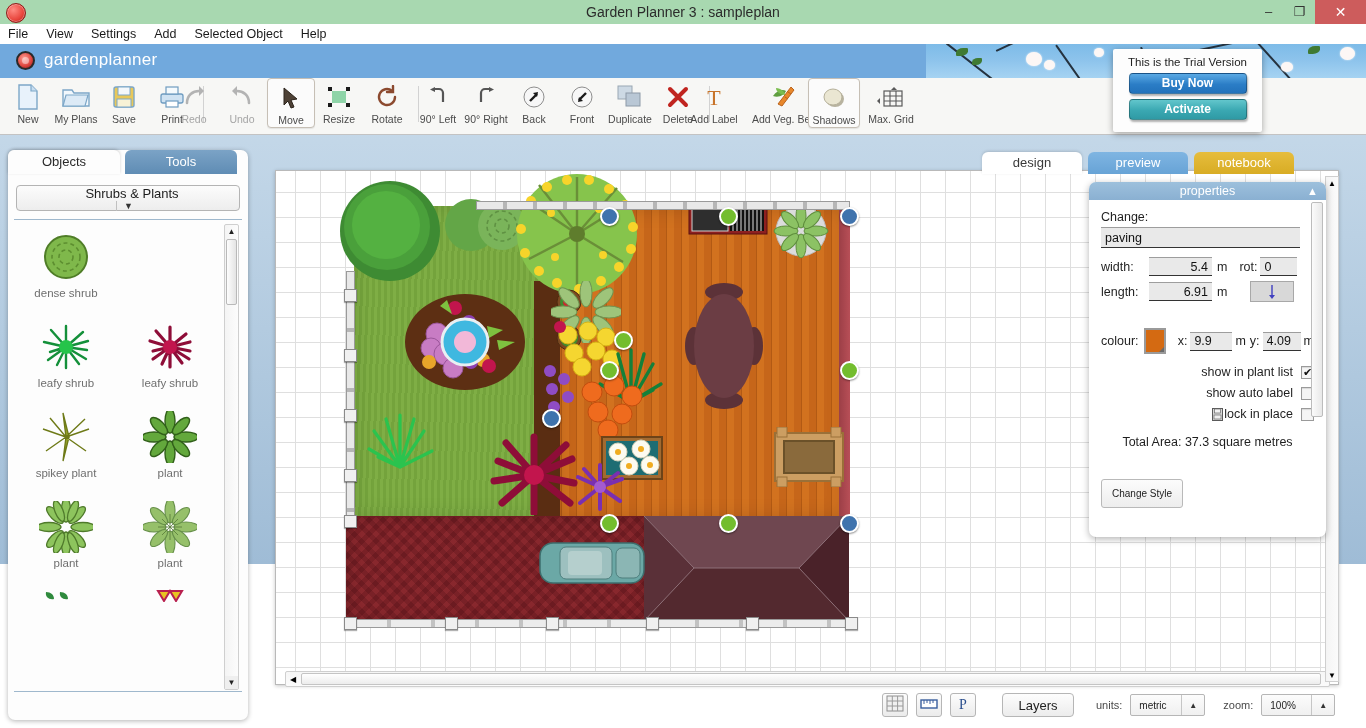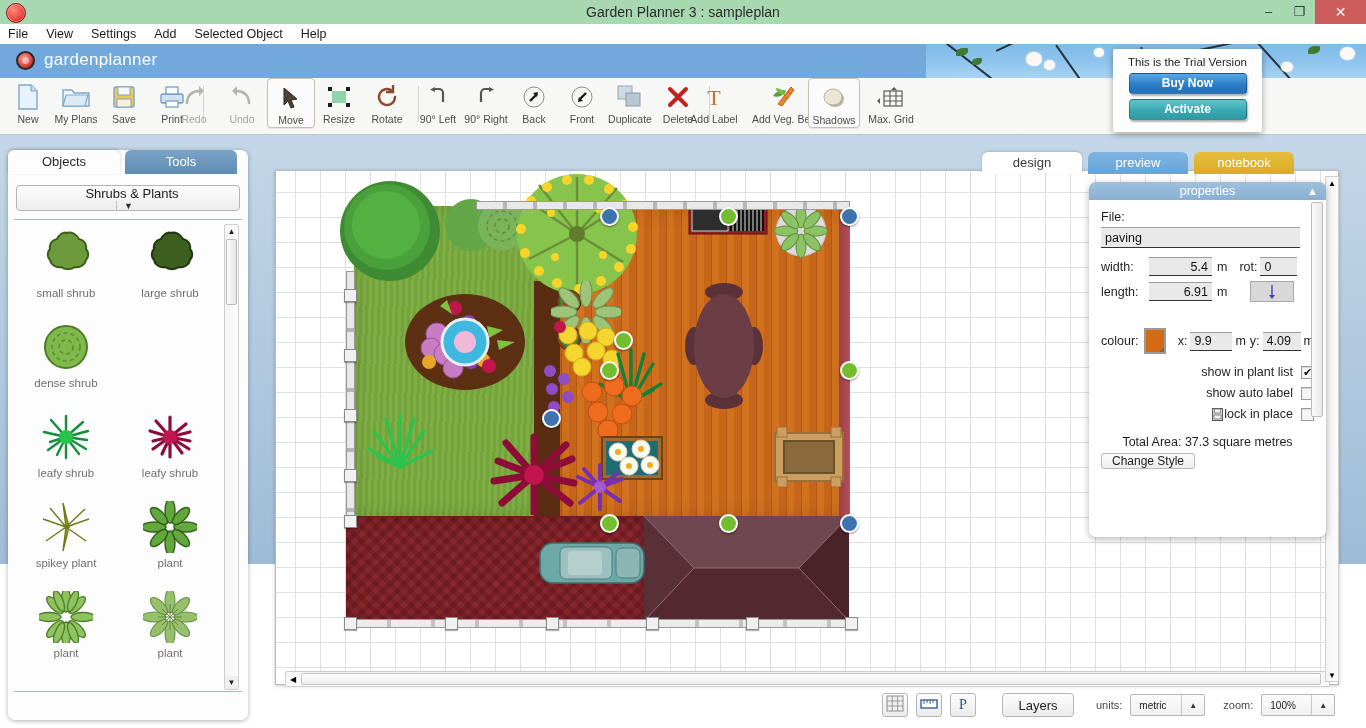--- a/index.html
+++ b/index.html
@@ -121,21 +121,21 @@
   .props .hd .cl{position:absolute;right:8px;top:0;font-size:11px;}
   .props .body{padding:10px 12px 0;position:relative;height:337px;box-sizing:border-box;}
   .lbl{font-size:12.5px;color:#1f1f1f;}
   .fld{background:#e9e9e9;border:none;border-bottom:1px solid #333;border-top:1px solid #9d9d9d;
     font-family:"Liberation Sans",sans-serif;font-size:12.5px;color:#111;padding:2px 4px;box-sizing:border-box;outline:none;}
   .row{display:flex;align-items:center;margin-top:6px;}
   .cbx{width:13px;height:13px;border:1px solid #9a9a9a;background:#f5f5f5;display:inline-flex;align-items:center;justify-content:center;
      font-size:11px;color:#111;box-sizing:border-box;box-shadow:0 1px 1px rgba(0,0,0,.12) inset;cursor:pointer;}
   .swatch{width:26px;height:26px;background:#d46a12;border:2px solid #9a9a9a;box-sizing:border-box;cursor:pointer;position:relative;}
   .swatch:after{content:"";position:absolute;right:0;bottom:0;border-left:5px solid transparent;border-bottom:5px solid #6a6a6a;}
-  .btn-style{margin-top:4px;padding:0 10px;font-size:12px;background:linear-gradient(180deg,#fcfcfc,#ededed);
+  .btn-style{margin-top:30px;padding:8px 10px;font-size:10px;background:linear-gradient(180deg,#fcfcfc,#ededed);
      border:1px solid #b9b9b9;border-radius:3px;color:#222;cursor:pointer;font-family:"Liberation Sans",sans-serif;}
   .pscroll{position:absolute;right:3px;top:20px;width:12px;height:330px;}
   .pscroll .thumb{position:absolute;left:0;top:0;width:12px;height:215px;background:linear-gradient(90deg,#fbfbfb,#e8e8e8);border:1px solid #bcbcbc;box-sizing:border-box;border-radius:2px;}
 
   
   .statusbar{position:absolute;left:882px;top:690px;width:468px;height:30px;display:flex;align-items:center;gap:8px;}
   .sqbtn{width:26px;height:24px;background:linear-gradient(180deg,#fdfdfd,#ebebeb);border:1px solid #b6b6b6;border-radius:3px;
     display:flex;align-items:center;justify-content:center;cursor:pointer;box-sizing:border-box;}
   .layersbtn{width:72px;height:24px;background:linear-gradient(180deg,#fdfdfd,#ececec);border:1px solid #b6b6b6;border-radius:4px;
     font-size:13px;color:#222;display:flex;align-items:center;justify-content:center;cursor:pointer;box-sizing:border-box;}
@@ -411,38 +411,20 @@
 
   <div class="leftpanel"></div>
   <div class="combo">
     <span class="cv">Shrubs &amp; Plants</span>
     <span class="cb">▼</span>
   </div>
   <div class="panelrule"></div>
 
   <div class="objgrid">
 
-    <div class="objrow">
-      <div class="objcell">
-        <span class="art">
-          <svg width="58" height="54" viewBox="0 0 58 54">
-              <path d="M29 3c6-2 11 2 13 6 5 1 8 5 7 10 3 3 3 8 0 11-1 5-6 8-11 7-4 3-10 3-14 0-5 1-10-2-11-7-3-3-3-8 0-11-1-5 2-9 7-10 2-4 7-8 9-6z" fill="#6d9a3a" stroke="#3c5c1b" stroke-width="2"></path>
-            </svg>
-        </span>
-        <span class="nm">small shrub</span>
-      </div>
-      <div class="objcell">
-        <span class="art">
-          <svg width="58" height="54" viewBox="0 0 58 54">
-              <path d="M29 3c6-2 11 2 13 6 5 1 8 5 7 10 3 3 3 8 0 11-1 5-6 8-11 7-4 3-10 3-14 0-5 1-10-2-11-7-3-3-3-8 0-11-1-5 2-9 7-10 2-4 7-8 9-6z" fill="#3d5f1f" stroke="#1e360d" stroke-width="2"></path>
-            </svg>
-        </span>
-        <span class="nm">large shrub</span>
-      </div>
-    </div>
 
     <div class="objrow">
       <div class="objcell">
         <span class="art">
           <svg width="54" height="52" viewBox="0 0 54 52">
               <circle cx="27" cy="26" r="21" fill="#7fb84b" stroke="#4f7d27" stroke-width="2"></circle>
               <circle cx="27" cy="26" r="14" fill="none" stroke="#5d8e30" stroke-width="1.6" stroke-dasharray="4 3"></circle>
               <circle cx="27" cy="26" r="7" fill="none" stroke="#5d8e30" stroke-width="1.6" stroke-dasharray="4 3"></circle>
             </svg>
         </span>
@@ -926,21 +908,21 @@
     <div class="dn">▼</div>
   </div>
 
   <div class="props">
     <div class="hd">
       <span>properties</span>
       <span class="cl">▲</span>
     </div>
     <div class="body">
 
-      <div class="lbl">File:</div>
+      <div class="lbl">Change:</div>
       <input class="fld" style="width: 199px; height: 21px; margin-top: 3px;" value="paving">
 
       <div class="row" style="margin-top:9px;">
         <span class="lbl" style="width:48px">width:</span>
         <input class="fld" style="width: 63px; height: 19px; text-align: right;" value="5.4">
         <span class="lbl" style="margin-left:5px">m</span>
         <span class="lbl" style="margin-left:12px">rot:</span>
         <input class="fld" style="width: 37px; height: 19px; margin-left: 3px;" value="0">
       </div>
 

